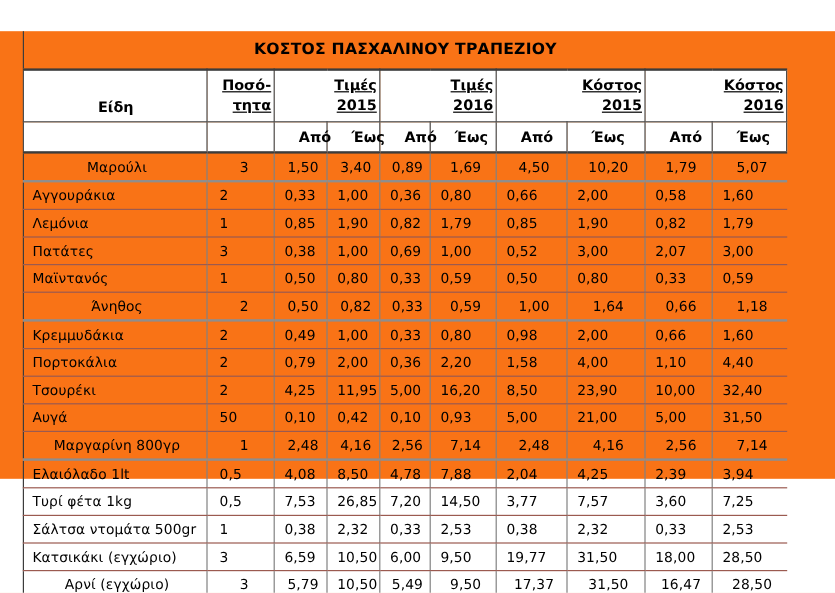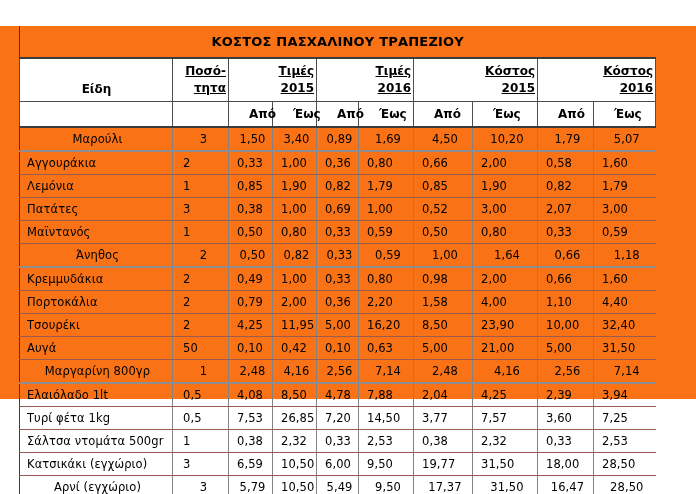--- a/index.html
+++ b/index.html
@@ -234,21 +234,21 @@
           <td class="num">23,90</td>
           <td class="num">10,00</td>
           <td class="num">32,40</td>
         </tr>
         <tr class="data-row">
           <td class="name">Αυγά</td>
           <td class="qty">50</td>
           <td class="num">0,10</td>
           <td class="num">0,42</td>
           <td class="num">0,10</td>
-          <td class="num">0,63</td>
+          <td class="num">0,93</td>
           <td class="num">5,00</td>
           <td class="num">21,00</td>
           <td class="num">5,00</td>
           <td class="num">31,50</td>
         </tr>
         <tr class="data-row gray-line">
           <td class="name">Μαργαρίνη  800γρ</td>
           <td class="qty">1</td>
           <td class="num">2,48</td>
           <td class="num">4,16</td>

